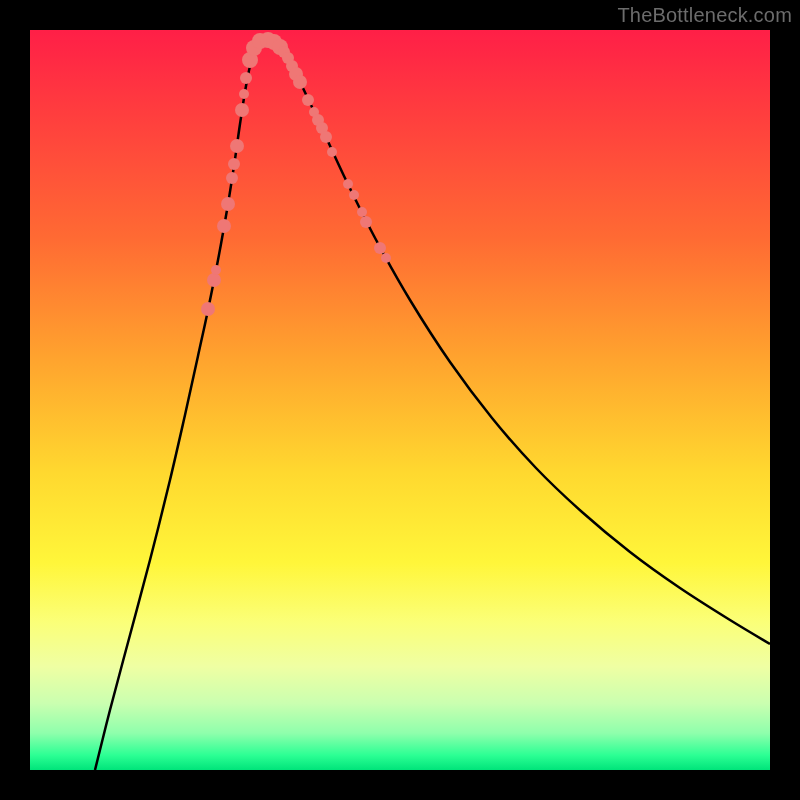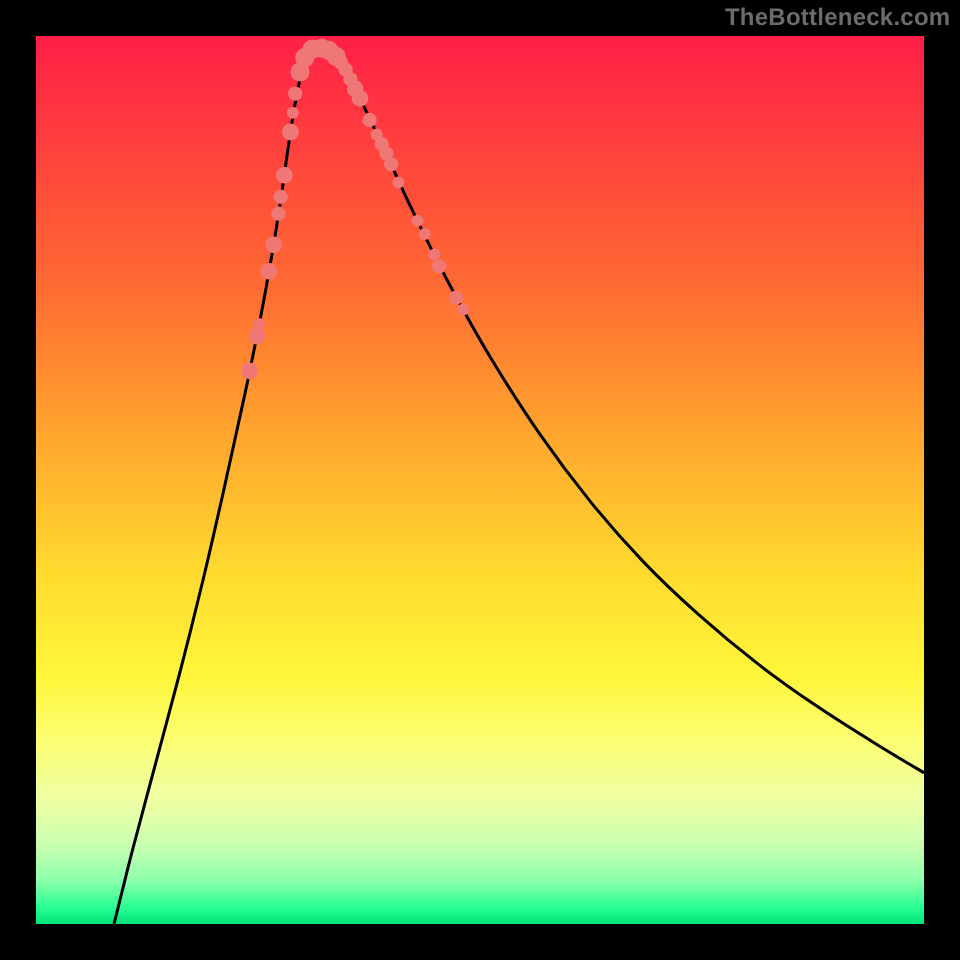--- a/index.html
+++ b/index.html
@@ -38,21 +38,21 @@
       #8fffac 95%,
       #2cff94 98%,
       #00e47a 100%);
   }
   .watermark {
     position: absolute;
     top: 4px;
     right: 8px;
     color: #6c6c6c;
     font-size: 20px;
-    font-weight: 700;
+    font-weight: 400;
     letter-spacing: 0.2px;
     user-select: none;
   }
   svg.curve {
     position: absolute;
     left: 0;
     top: 0;
     width: 740px;
     height: 740px;
   }

